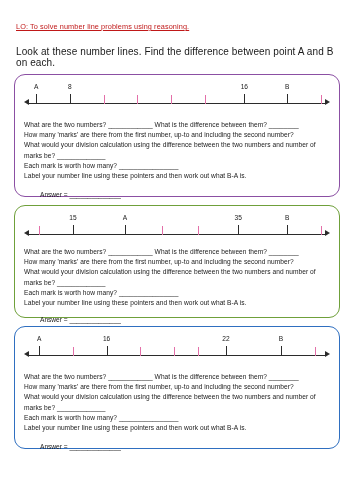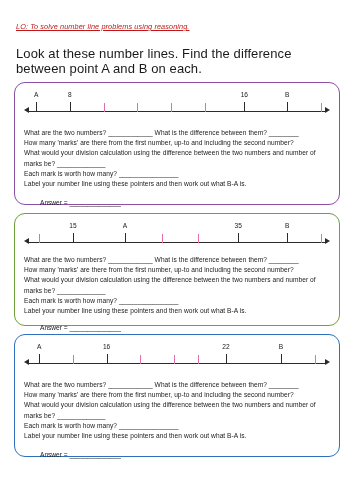--- a/index.html
+++ b/index.html
@@ -20,24 +20,23 @@
     height: 500px;
     box-sizing: border-box;
     padding: 22px 14px 0 14px;
   }
   .lo {
     font-size: 7.3px;
     color: #c01818;
     text-decoration: underline;
     margin: 0 0 4px 2px;
     letter-spacing: .1px;
-    font-style: italic;
   }
   .intro {
-    font-size: 13px;
+    font-size: 10px;
     color: #1a1a1a;
     margin: 15px 0 6px 2px;
     letter-spacing: .1px;
   }
   .card {
     position: relative;
     box-sizing: border-box;
     border: 1.2px solid #7b4fa0;
     border-radius: 11px;
     margin-bottom: 8px;

